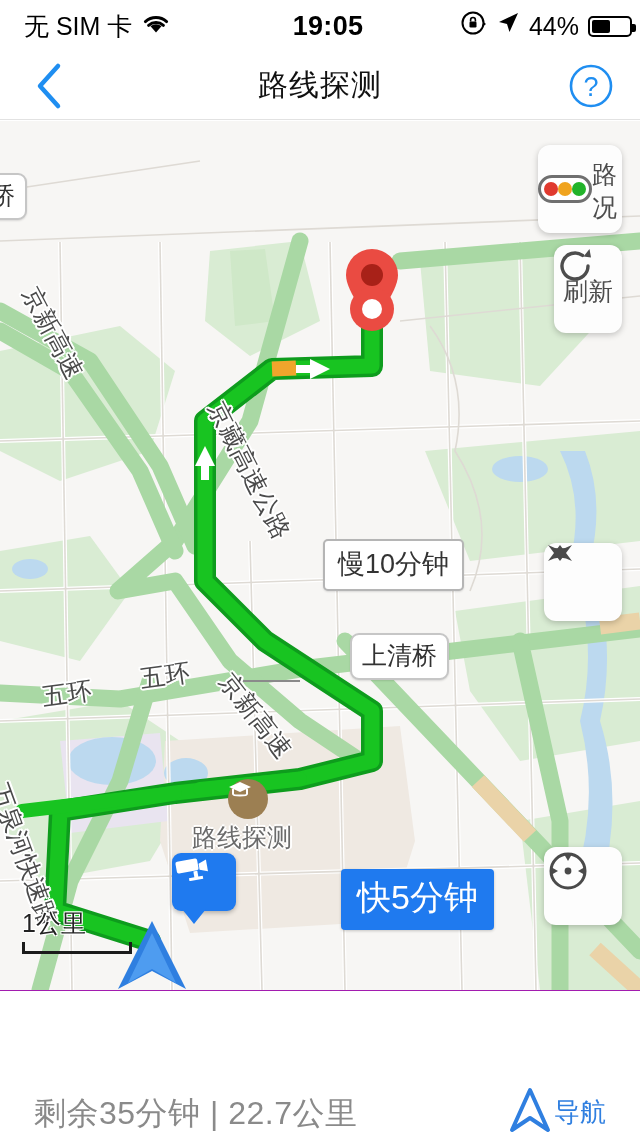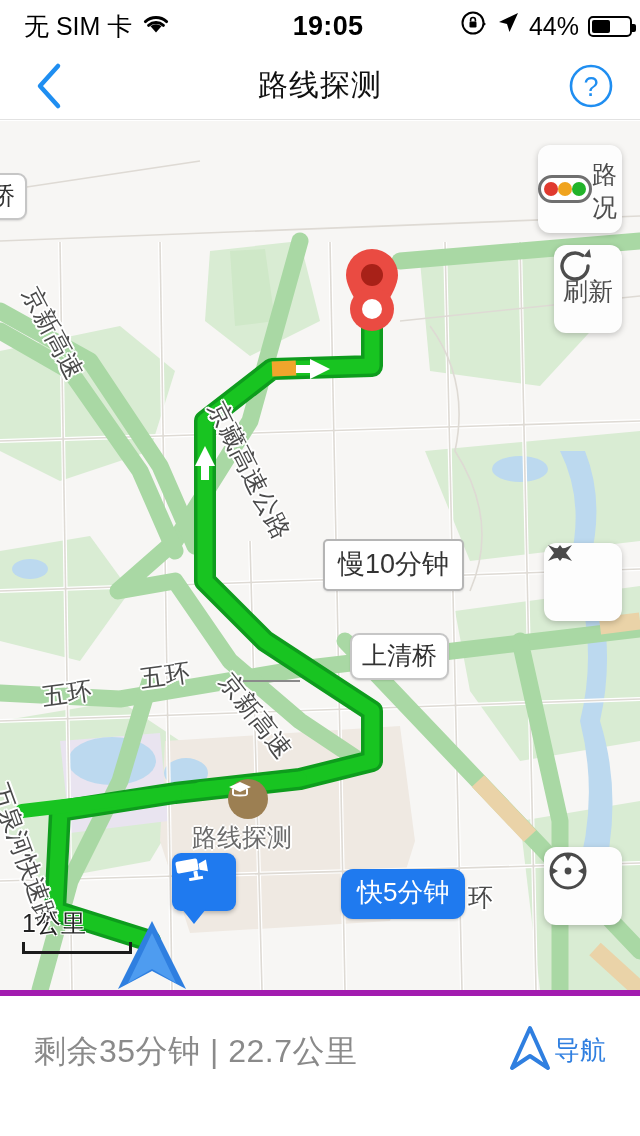--- a/index.html
+++ b/index.html
@@ -52,21 +52,21 @@
   
   .maplabel {
     position:absolute; background:#fff; border:2px solid #b5b5b5;
     border-radius:5px; padding:5px 13px 7px;
     font-size:27px; color:#333; white-space:nowrap;
     box-shadow:0 1px 2px rgba(0,0,0,.12);
   }
   .maplabel.rounded { border-radius:9px; border-color:#c6c6c6; font-size:25px; padding:4px 10px 6px; }
   .badge-blue {
     position:absolute; background:#1f7aef; color:#fff;
-    font-size:26px; padding:6px 16px 9px; border-radius:12px; white-space:nowrap;
+    font-size:34px; padding:6px 16px 9px; border-radius:4px; white-space:nowrap;
     box-shadow:0 1px 3px rgba(0,0,0,.2);
   }
   .road-label {
     position:absolute; color:#4a4a4a; font-size:25px; white-space:nowrap;
     text-shadow: 2px 0 #fff, -2px 0 #fff, 0 2px #fff, 0 -2px #fff,
                  1.5px 1.5px #fff, -1.5px -1.5px #fff, 1.5px -1.5px #fff, -1.5px 1.5px #fff;
     font-weight:500;
   }
   .poi-label {
     position:absolute; color:#6b6b6b; font-size:25px; white-space:nowrap;
@@ -105,22 +105,22 @@
   }
   .cam-marker::after{
     content:""; position:absolute; bottom:-13px; left:10px;
     border-left:12px solid transparent; border-right:12px solid transparent;
     border-top:15px solid #1f7aef;
   }
 
   
   .bottombar {
     position:absolute; top:990px; left:0; width:640px; height:146px;
-    background:#fff; border-top:6px solid #a21caf;
-    display:flex; align-items:flex-start; padding:34px 34px 0;
+    background:#fff; border-top:1px solid #a21caf;
+    display:flex; align-items:flex-end; padding:34px 34px 0;
   }
   .eta { font-size:32px; color:#8a8a8a; letter-spacing:.5px; }
   .nav-btn {
     margin-left:auto; display:flex; flex-direction:row; align-items:center;
     cursor:pointer; margin-top:-6px;
   }
   .nav-btn .cap { font-size:26px; color:#2f7fe0; margin-top:2px; }
 </style>
 </head>
 <body>

